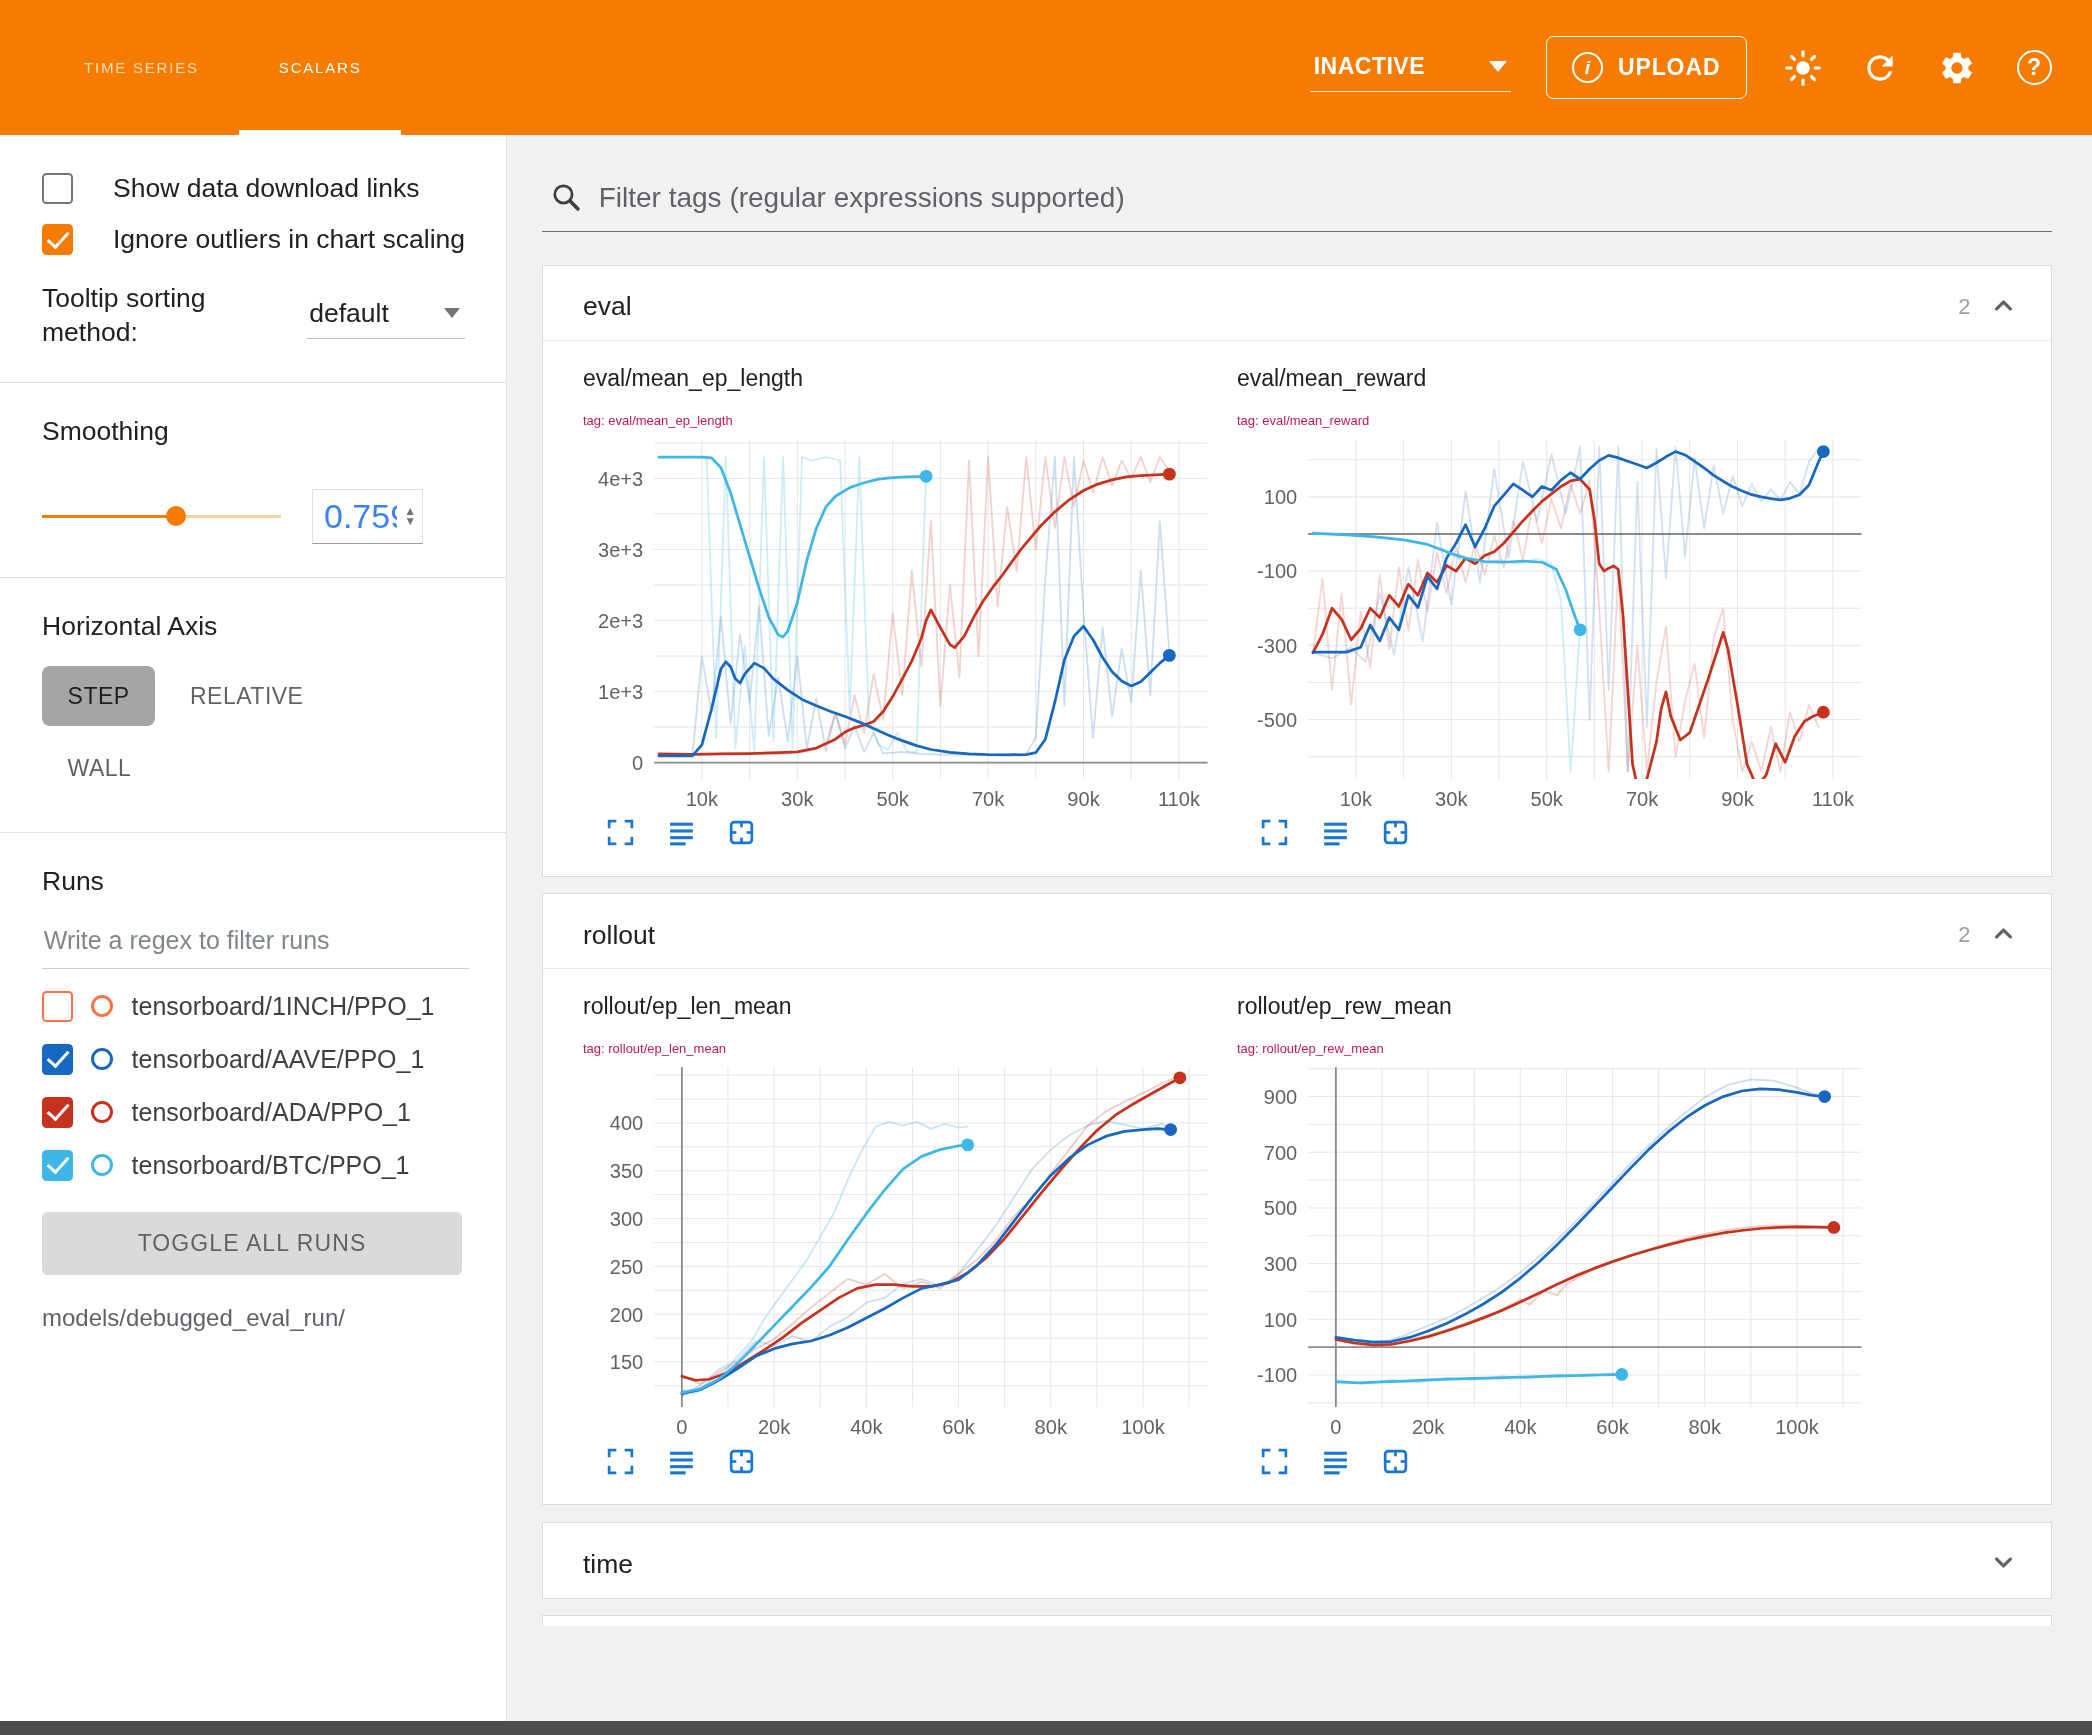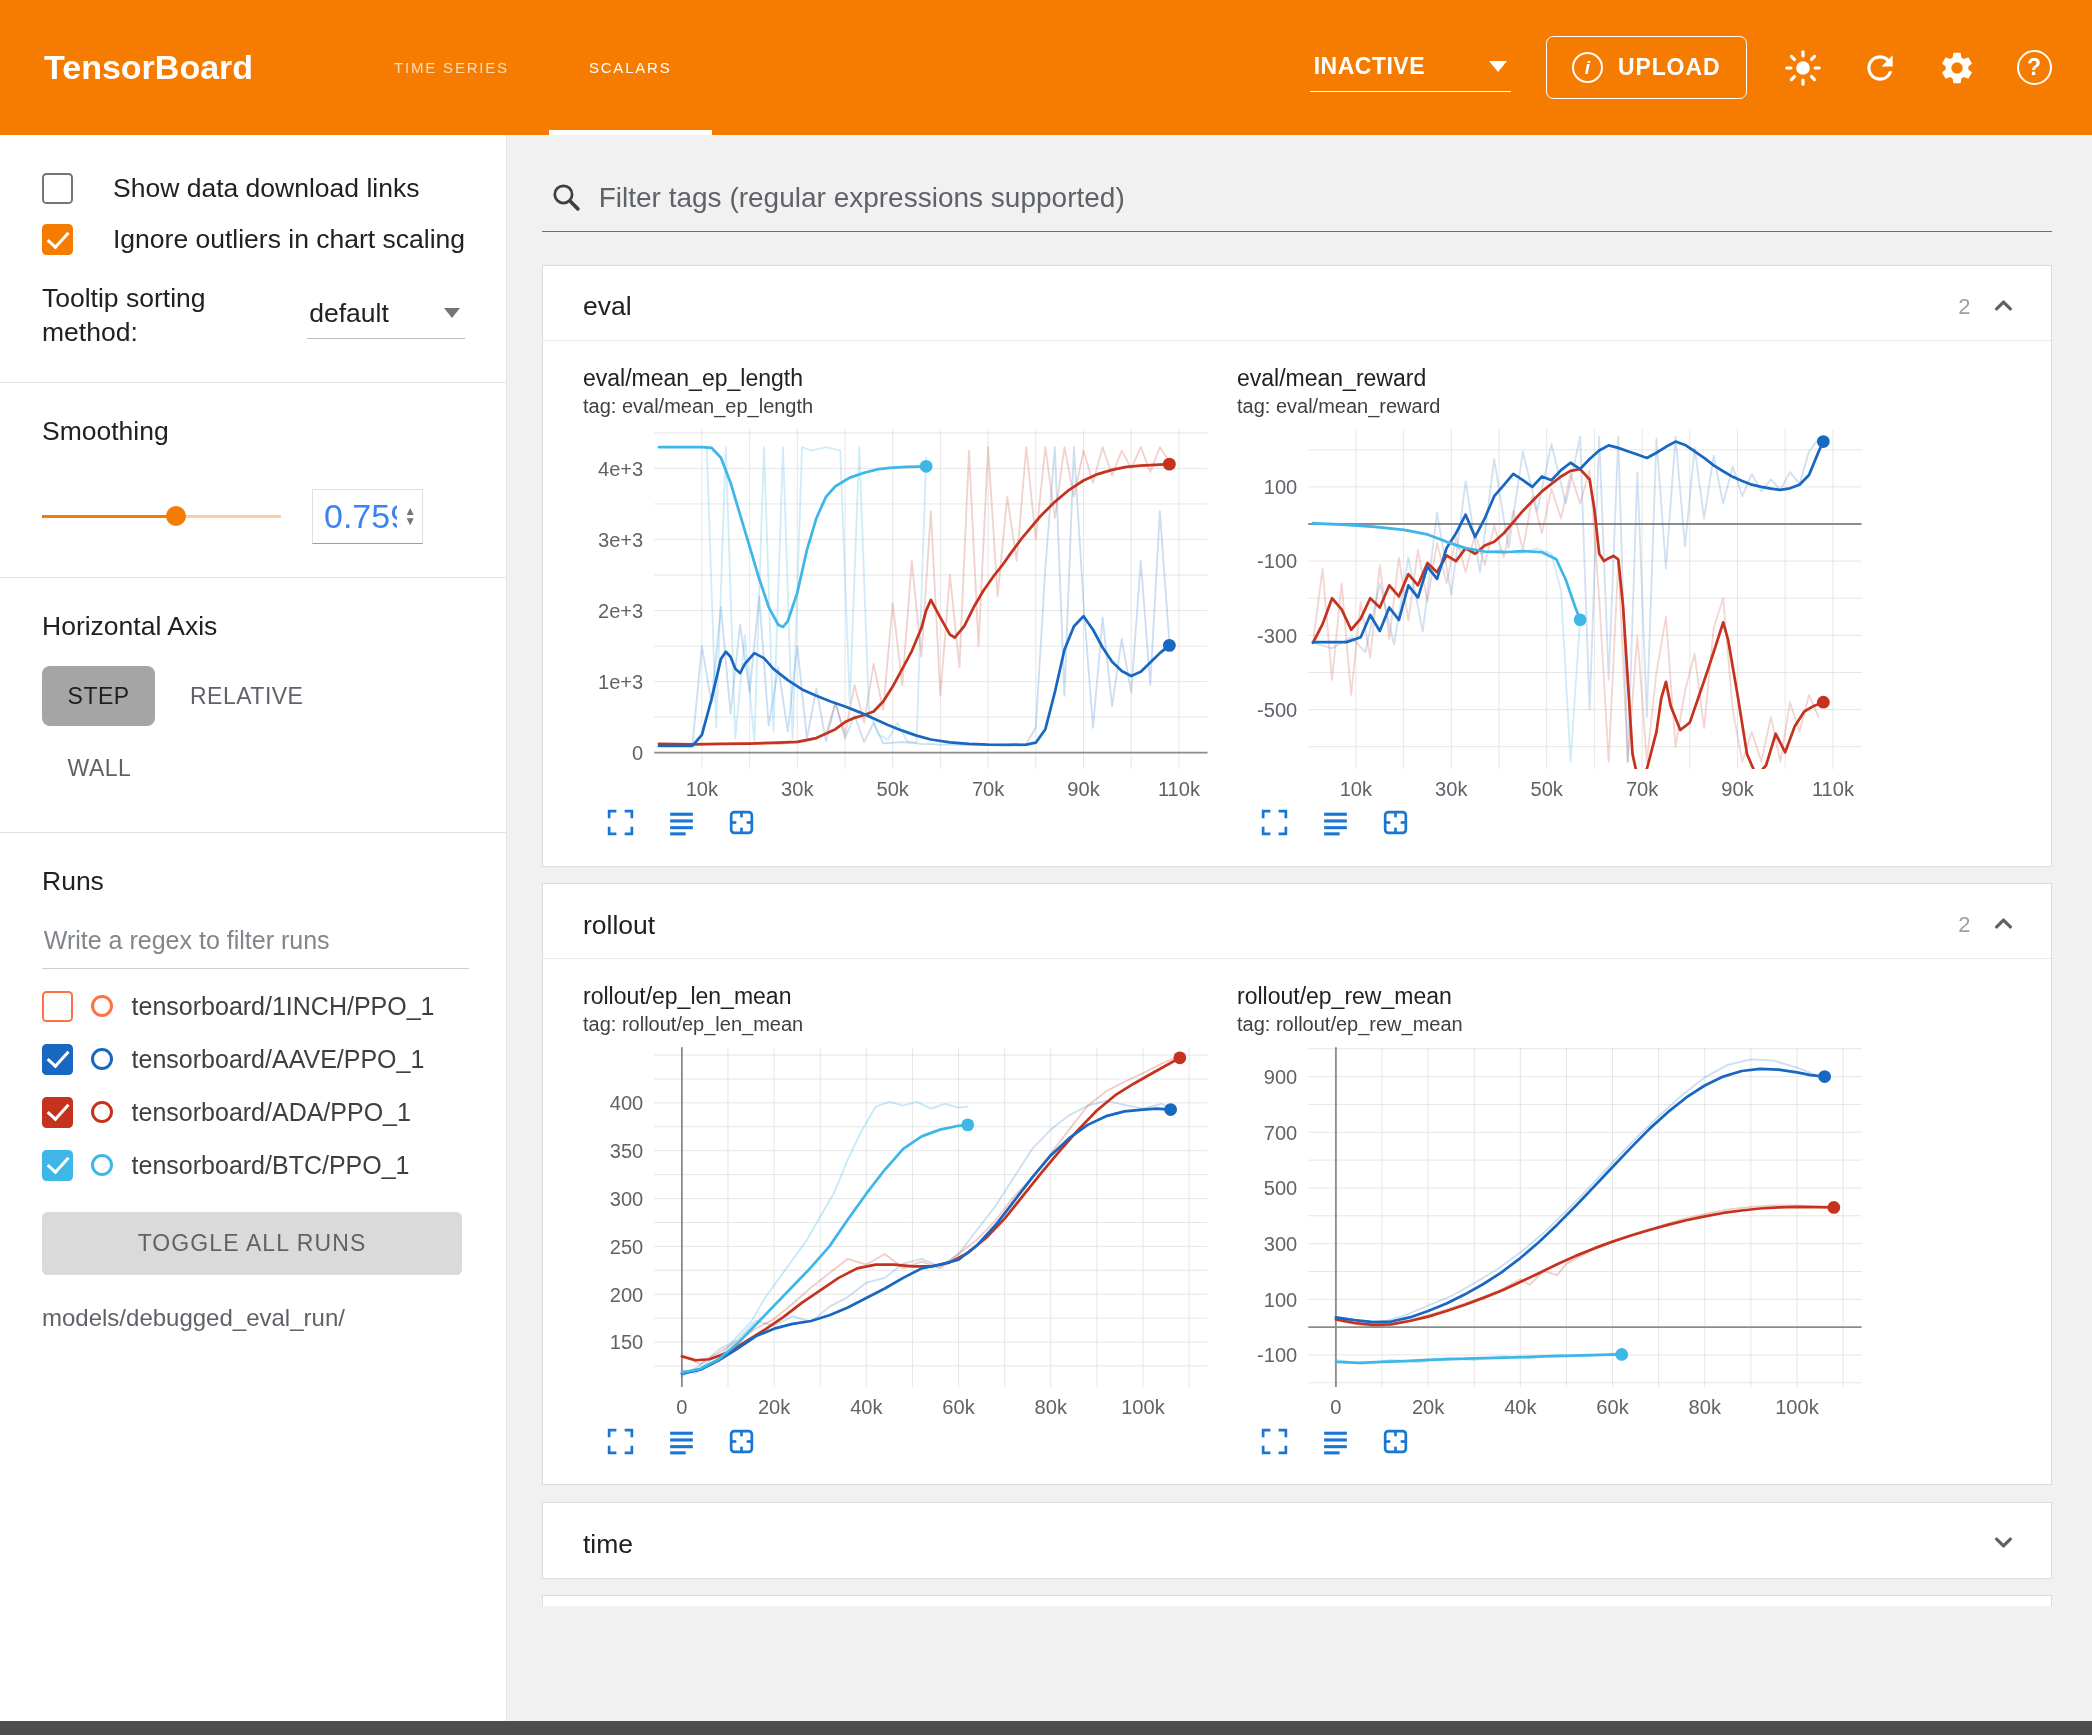--- a/index.html
+++ b/index.html
@@ -58,33 +58,32 @@
   .filter-input::placeholder{color:#5f6368}
   .card{background:#fff;border:0.9px solid #dcdcdc;margin-bottom:16.4px}
   .card-head{height:75px;display:flex;align-items:center;padding:8px 31px 0 40px;cursor:pointer}
   .card-head.bordered{border-bottom:0.9px solid #e8e8e8}
   .card-title{font-size:26.5px;color:#202124}
   .card-head-right{margin-left:auto;display:flex;align-items:center;gap:16.4px}
   .card-count{font-size:22px;color:#9e9e9e}
   .charts{display:flex;gap:22px;padding:24px 27.4px 25.6px 40px}
   .chart-card{width:632px}
   .chart-title{font-size:23px;color:#202124}
-  .chart-subtitle{font-size:20px;color:#404040;margin-top:3px}
+  .chart-subtitle{font-size:13px;color:#be185d;margin-top:21px}
   .chart-plot{margin-top:3.7px}
   .tick{font-family:"Liberation Sans",sans-serif;font-size:22px;fill:#5f6368}
   .chart-toolbar{display:flex;gap:25.6px;padding-left:20px;margin-top:1.8px}
   .tool-ic{width:35px;height:35px;display:flex;align-items:center;justify-content:center;cursor:pointer}
   .sliver{height:11px;margin-bottom:0;border-bottom:none}
   .bottom-scrollbar{position:absolute;left:0;right:0;bottom:0;height:13.7px;background:#4d4d4d;z-index:20}
 </style>
 </head>
 <body>
 
 <header>
-  <div class="brand">TensorBoard</div>
   <nav class="tabs">
     <div class="tab">TIME SERIES</div>
     <div class="tab active">SCALARS</div>
   </nav>
   <div class="header-right">
     <div class="status-select">
       <span>INACTIVE</span>
       <span class="caret"></span>
     </div>
     <button class="upload-btn">

